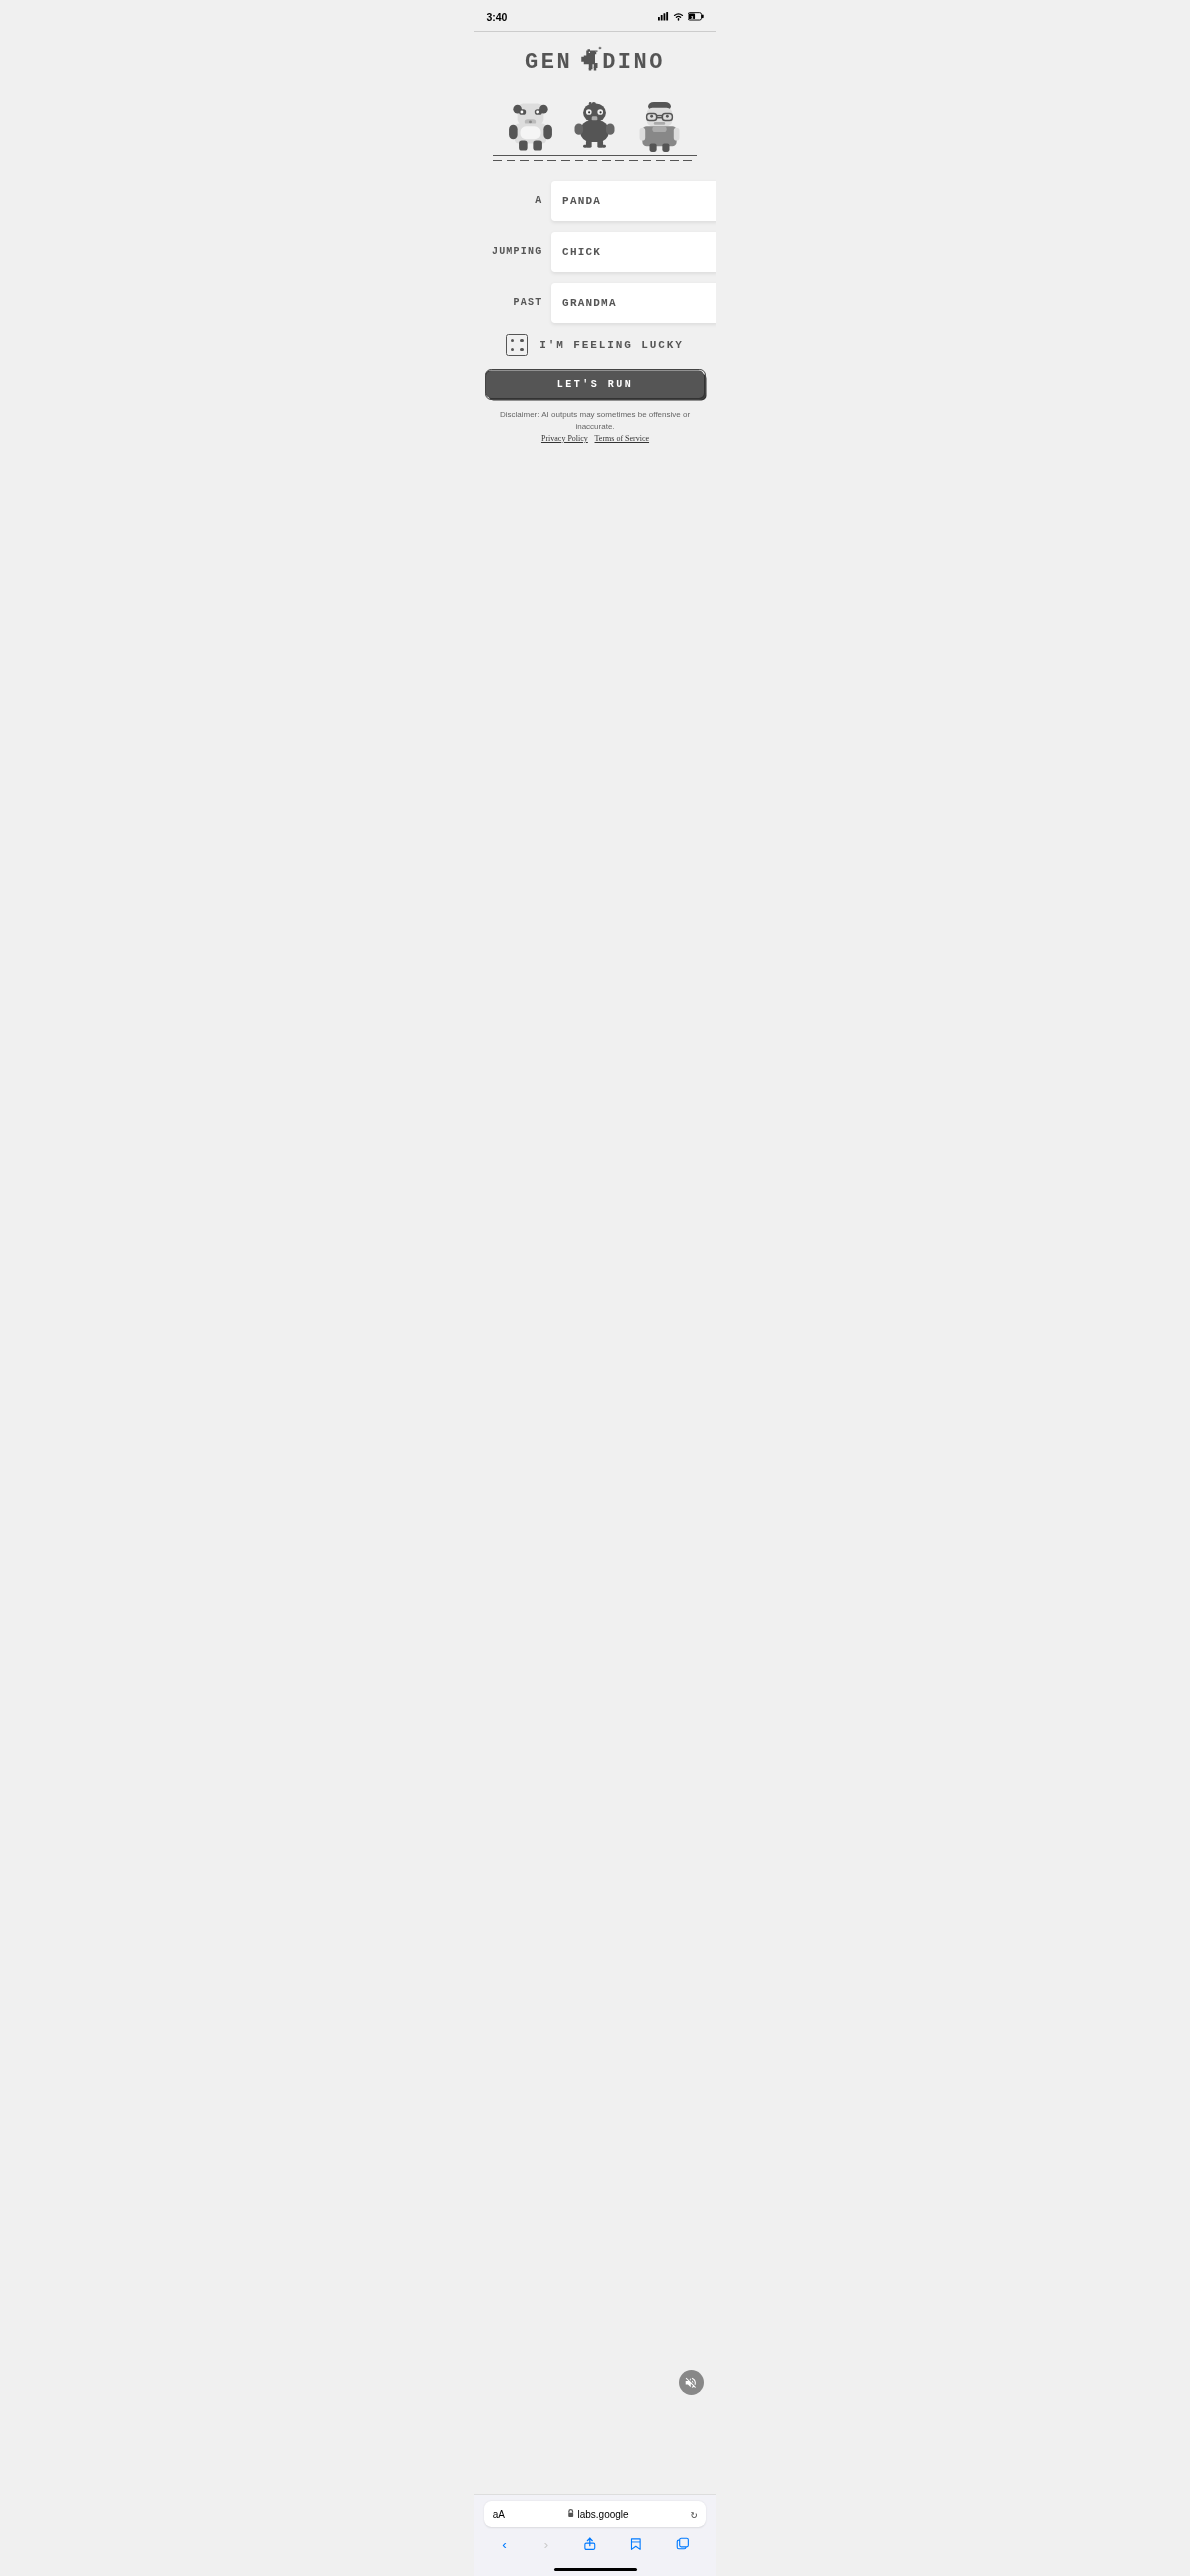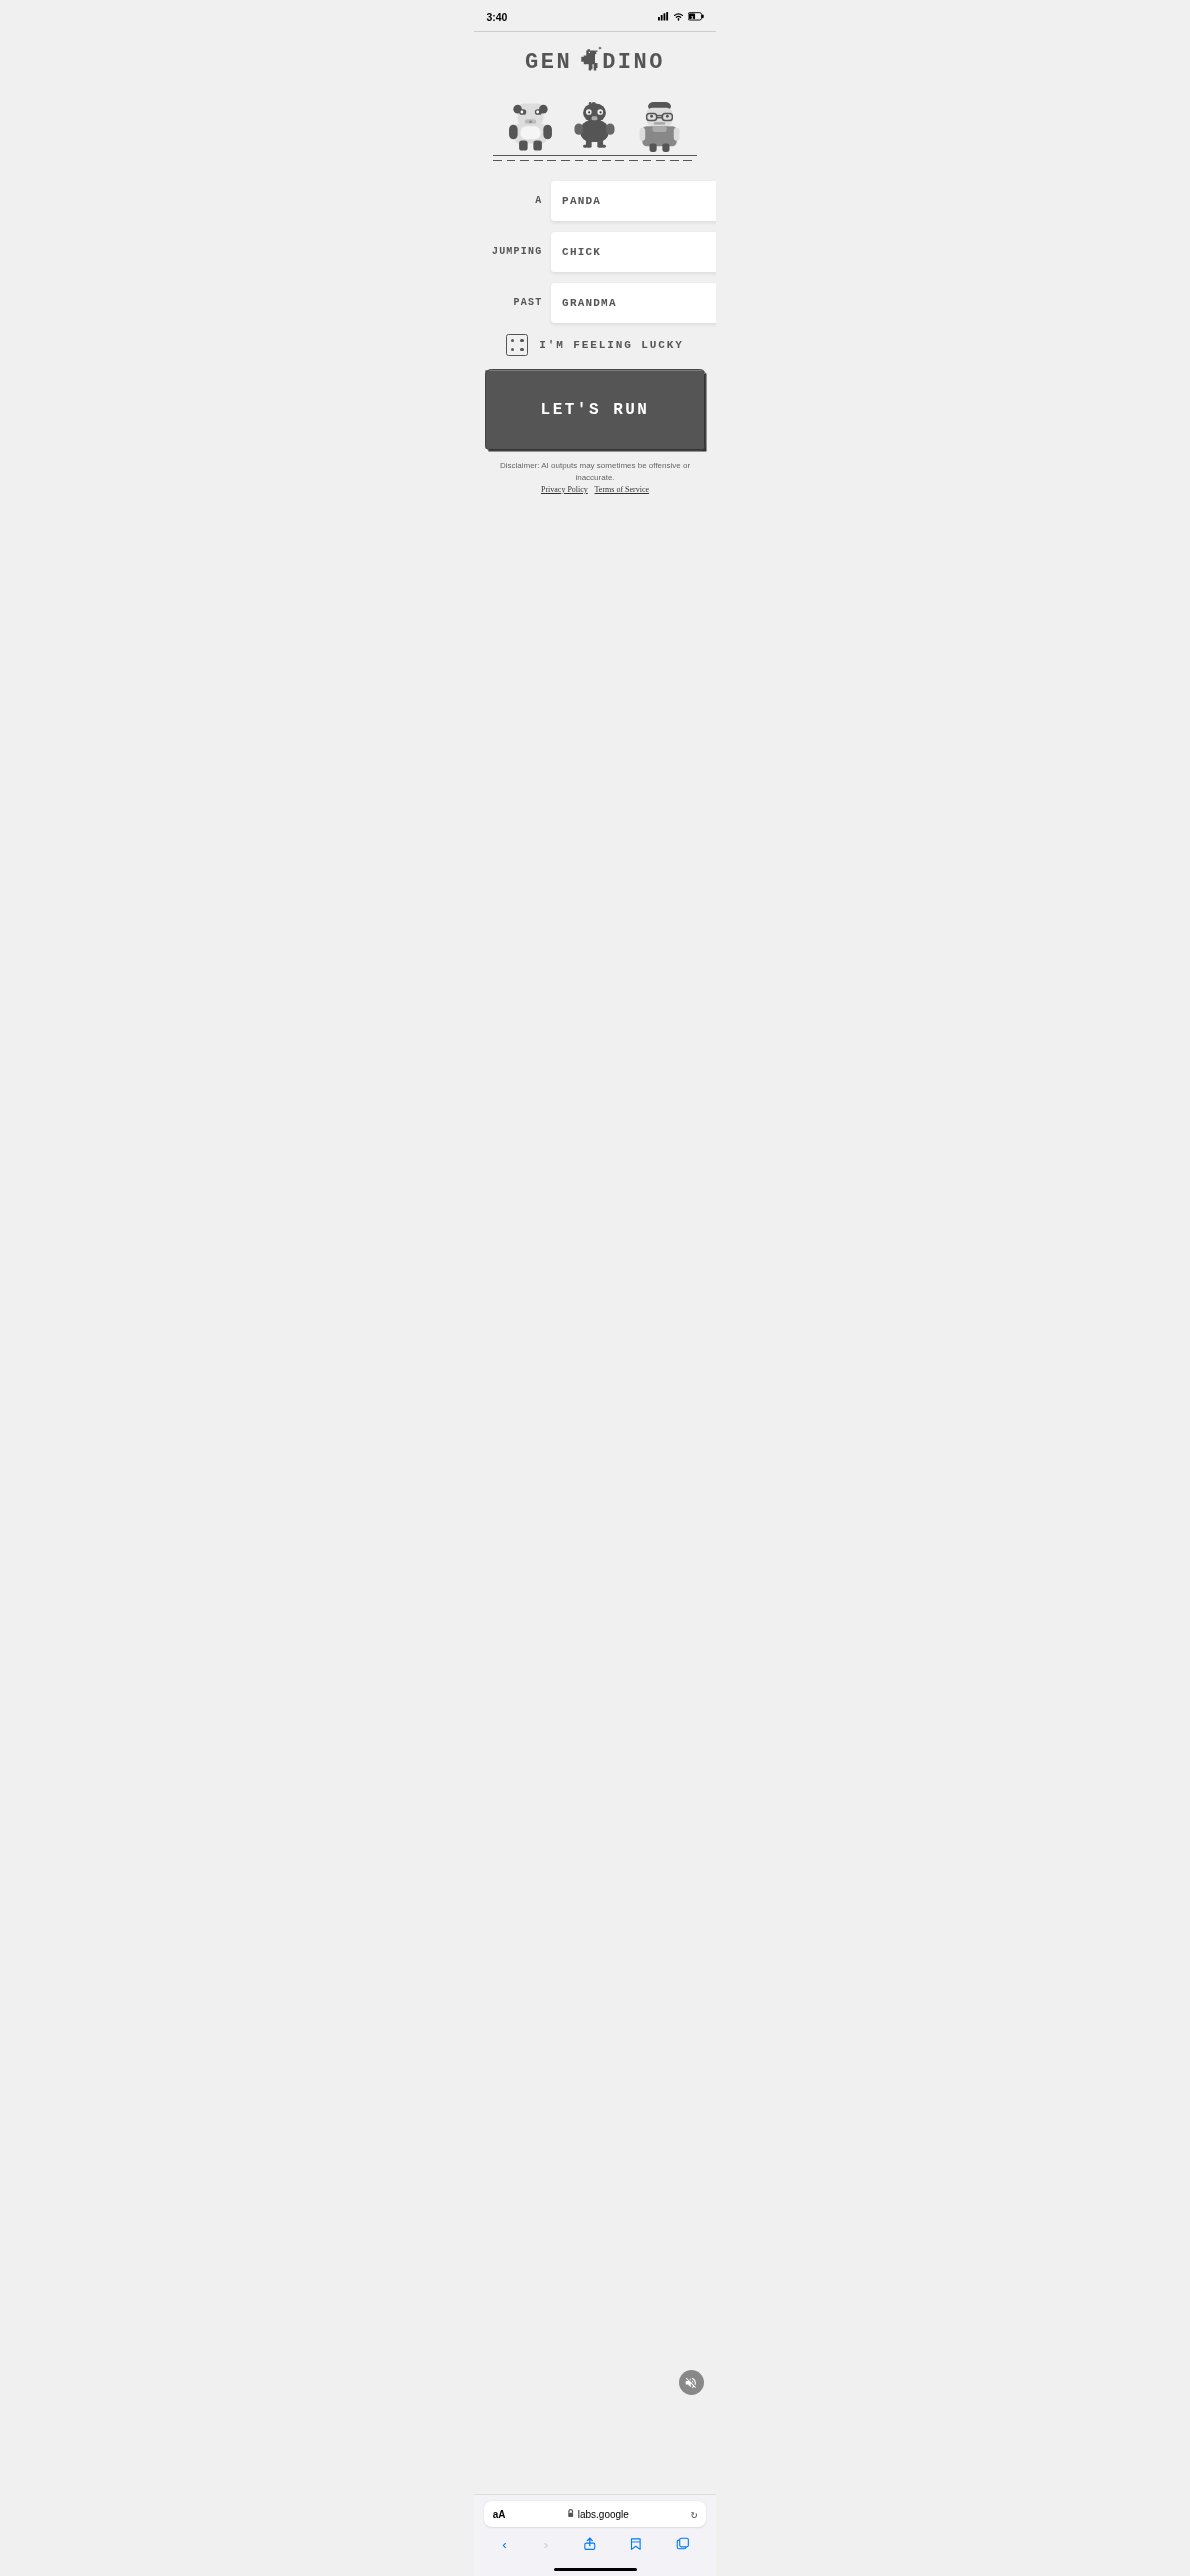--- a/index.html
+++ b/index.html
@@ -201,23 +201,23 @@
       font-family: 'Courier New', Courier, monospace;
       text-transform: uppercase;
     }
 
     
     .run-button {
       width: 100%;
       background: #555;
       color: #fff;
       border: none;
-      border-radius: 0;
-      padding: 30px;
-      font-size: 16px;
+      border-radius: 5px;
+      padding: 8px;
+      font-size: 10px;
       font-weight: 900;
       letter-spacing: 2.5px;
       font-family: 'Courier New', Courier, monospace;
       text-transform: uppercase;
       cursor: pointer;
       margin-bottom: 11px;
       position: relative;
       box-shadow: 2.5px 2.5px 0 #333, -0.6px -0.6px 0 #333;
     }
     .run-button::before {
@@ -277,21 +277,21 @@
       align-items: center;
       justify-content: space-between;
       padding: 6.2px 8.7px;
       box-shadow: 0 0.6px 1.9px rgba(0,0,0,0.1);
       margin-bottom: 6.2px;
     }
     .url-bar-aa {
       font-family: -apple-system, BlinkMacSystemFont, sans-serif;
       font-size: 10px;
       color: #000;
-      font-weight: 700;
+      font-weight: 400;
     }
     .url-bar-center {
       display: flex;
       align-items: flex-start;
       gap: 3.1px;
       font-family: -apple-system, BlinkMacSystemFont, sans-serif;
       font-size: 10px;
       color: #000;
     }
     .url-bar-reload {

